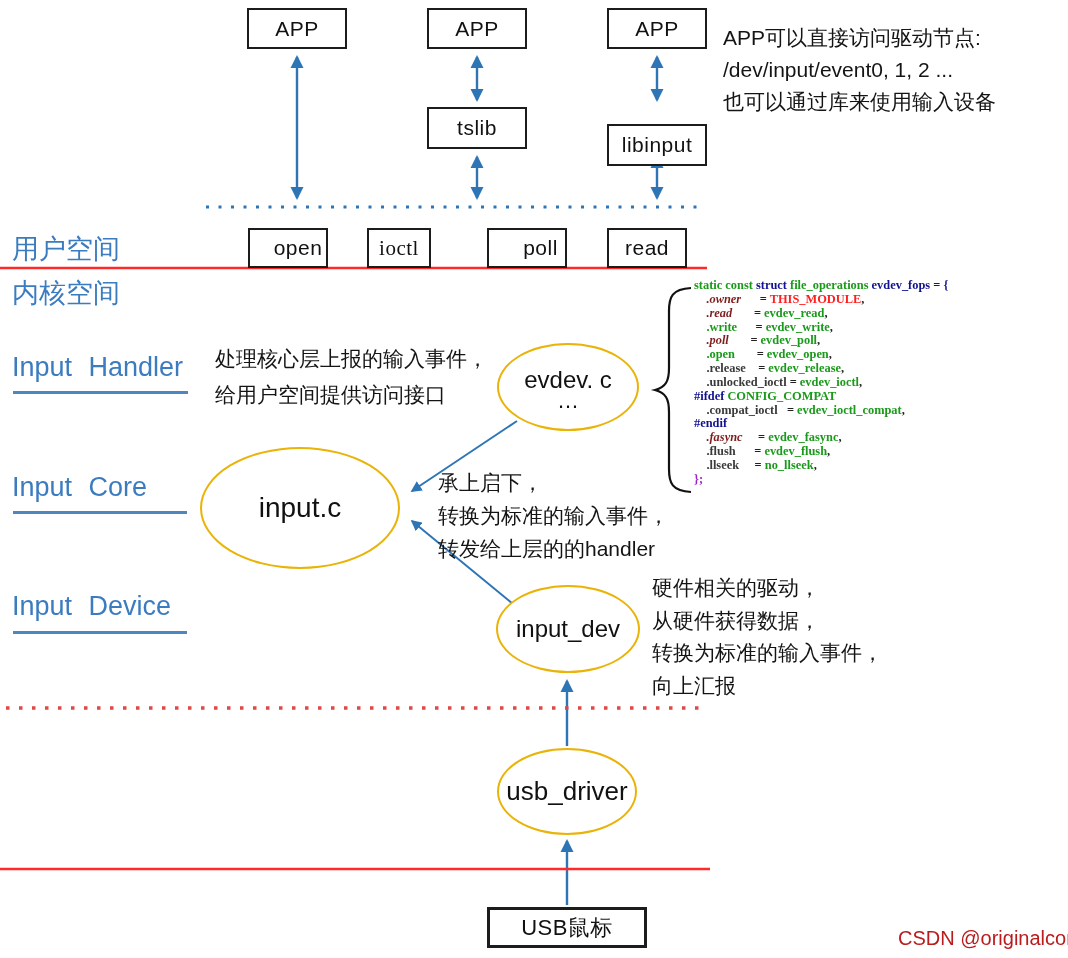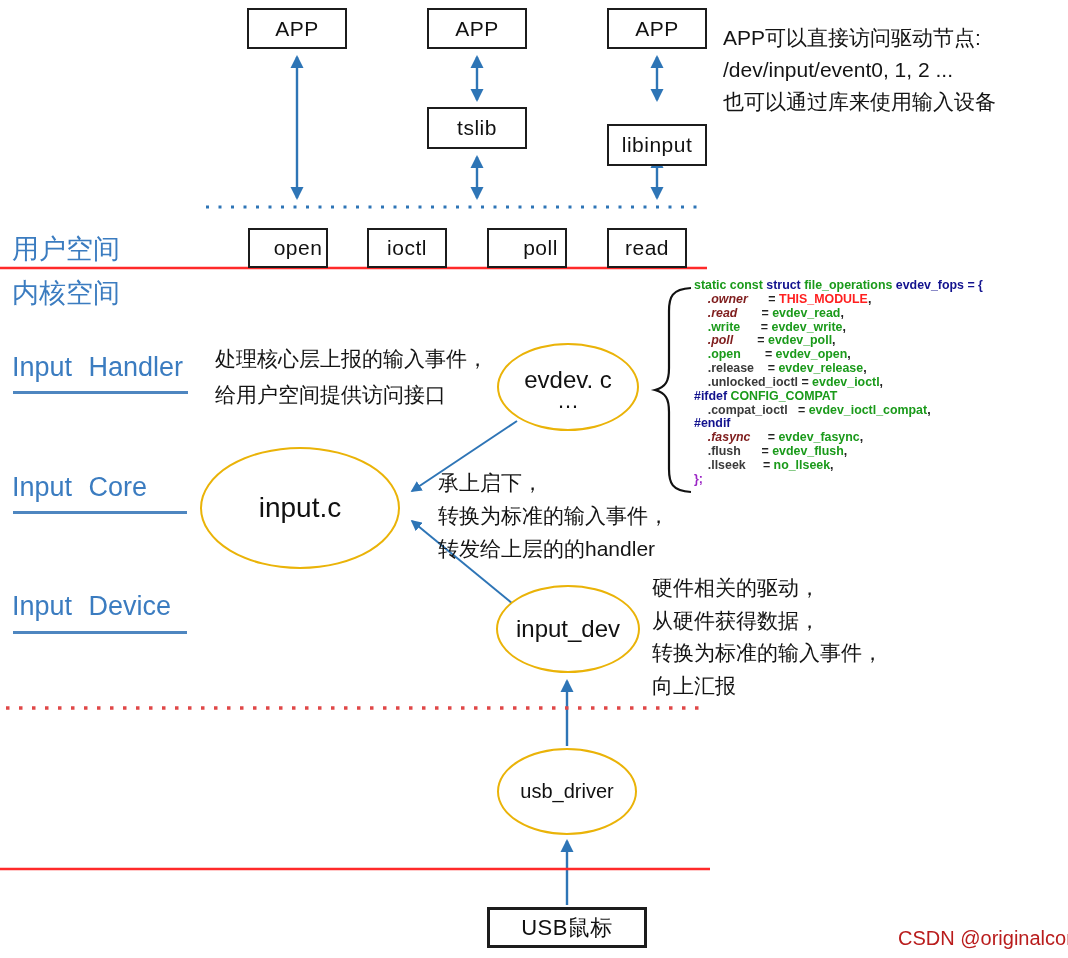--- a/index.html
+++ b/index.html
@@ -46,21 +46,21 @@
     position:absolute;
     color:#141414;
     font-size:21px;
     line-height:32px;
     white-space:nowrap;
   }
   
   .code-block{
     position:absolute;
     left:694px;top:279px;
-    font-family:Liberation Sans, sans-serif;
+    font-family:Liberation Serif, serif;
     font-size:12.4px;
     line-height:13.85px;
     font-weight:bold;
     color:#222;
     white-space:pre;
   }
   .code-line{white-space:pre;}
   .tg{color:#1a9a1a;}
   .tn{color:#12128e;}
   .tp{color:#7f1d1d;font-style:italic;}
@@ -125,21 +125,21 @@
 
   <div class="annot" style="left:723px;top:22px;line-height:32px;">
     <div>APP可以直接访问驱动节点:</div>
     <div>/dev/input/event0, 1, 2 ...</div>
     <div>也可以通过库来使用输入设备</div>
   </div>
 
   <div class="rect-box" style="left:248px;top:228px;width:80px;height:40px;padding-left:20px;">
     <span>open</span>
   </div>
-  <div class="rect-box" style="left:367px;top:228px;width:80px;height:40px;">
+  <div class="rect-box" style="left:367px;top:228px;width:64px;height:40px;font-family:Liberation Serif, serif;">
     <span>ioctl</span>
   </div>
   <div class="rect-box" style="left:487px;top:228px;width:80px;height:40px;padding-left:27px;">
     <span>poll</span>
   </div>
   <div class="rect-box" style="left:607px;top:228px;width:80px;height:40px;">
     <span>read</span>
   </div>
 
   <div class="blue-label" style="left:12px;top:231px;">用户空间</div>
@@ -178,21 +178,21 @@
   </div>
 
   <div class="ellipse" style="left:200px;top:447px;width:200px;height:122px;font-size:28px;">
     <div>input.c</div>
   </div>
 
   <div class="ellipse" style="left:496px;top:585px;width:144px;height:88px;font-size:24px;text-align:center;">
     <div>input_dev</div>
   </div>
 
-  <div class="ellipse" style="left:497px;top:748px;width:140px;height:87px;font-size:20px;">
+  <div class="ellipse" style="left:497px;top:748px;width:140px;height:87px;font-size:26px;">
     <div>usb_driver</div>
   </div>
 
   <div class="rect-box" style="left:487px;top:907px;width:160px;height:41px;border-width:3px;font-size:22px;">
     <span>USB鼠标</span>
   </div>
 
   <div class="code-block"><div class="code-line"><span class="tg">static const </span><span class="tn">struct</span><span> </span><span class="tg">file_operations</span><span> </span><span class="tn">evdev_fops</span><span class="tn"> = {</span></div><div class="code-line"><span>    </span><span class="tp">.owner</span><span>      = </span><span class="tr">THIS_MODULE</span><span>,</span></div><div class="code-line"><span>    </span><span class="tp">.read</span><span>       = </span><span class="tg">evdev_read</span><span>,</span></div><div class="code-line"><span>    </span><span class="tg">.write</span><span>      = </span><span class="tg">evdev_write</span><span>,</span></div><div class="code-line"><span>    </span><span class="tp">.poll</span><span>       = </span><span class="tg">evdev_poll</span><span>,</span></div><div class="code-line"><span>    </span><span class="tg">.open</span><span>       = </span><span class="tg">evdev_open</span><span>,</span></div><div class="code-line"><span>    </span><span class="td">.release</span><span>    = </span><span class="tg">evdev_release</span><span>,</span></div><div class="code-line"><span>    </span><span class="td">.unlocked_ioctl</span><span> = </span><span class="tg">evdev_ioctl</span><span>,</span></div><div class="code-line"><span class="tn">#ifdef</span><span> </span><span class="tg">CONFIG_COMPAT</span></div><div class="code-line"><span>    </span><span class="td">.compat_ioctl</span><span>   = </span><span class="tg">evdev_ioctl_compat</span><span>,</span></div><div class="code-line"><span class="tn">#endif</span></div><div class="code-line"><span>    </span><span class="tp">.fasync</span><span>     = </span><span class="tg">evdev_fasync</span><span>,</span></div><div class="code-line"><span>    </span><span class="td">.flush</span><span>      = </span><span class="tg">evdev_flush</span><span>,</span></div><div class="code-line"><span>    </span><span class="td">.llseek</span><span>     = </span><span class="tg">no_llseek</span><span>,</span></div><div class="code-line"><span class="tp2">};</span></div></div>
 
   <div class="watermark" style="left:898px;top:927px;">CSDN @originalcore</div>

